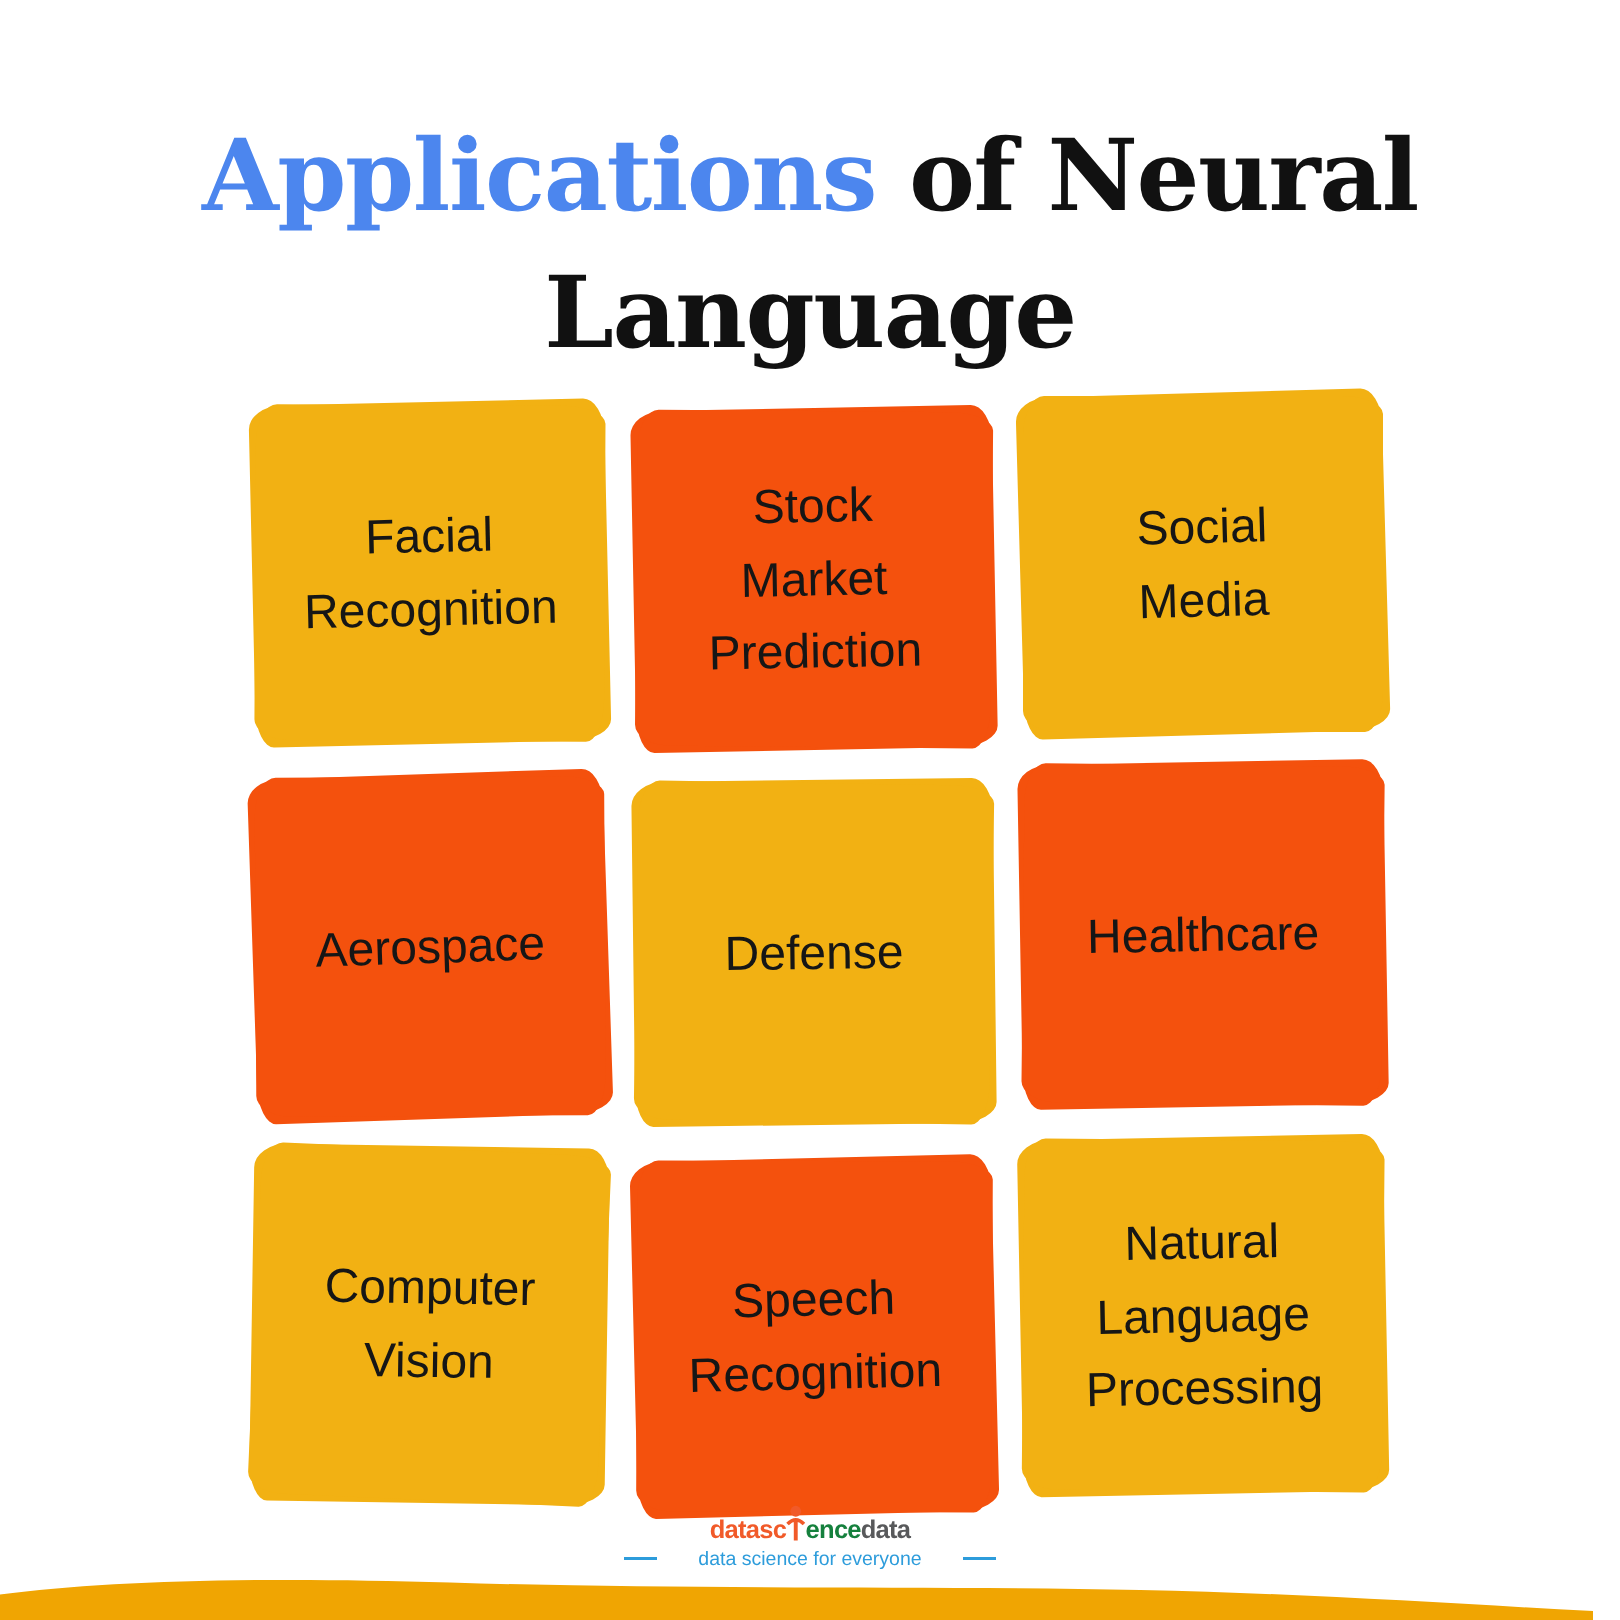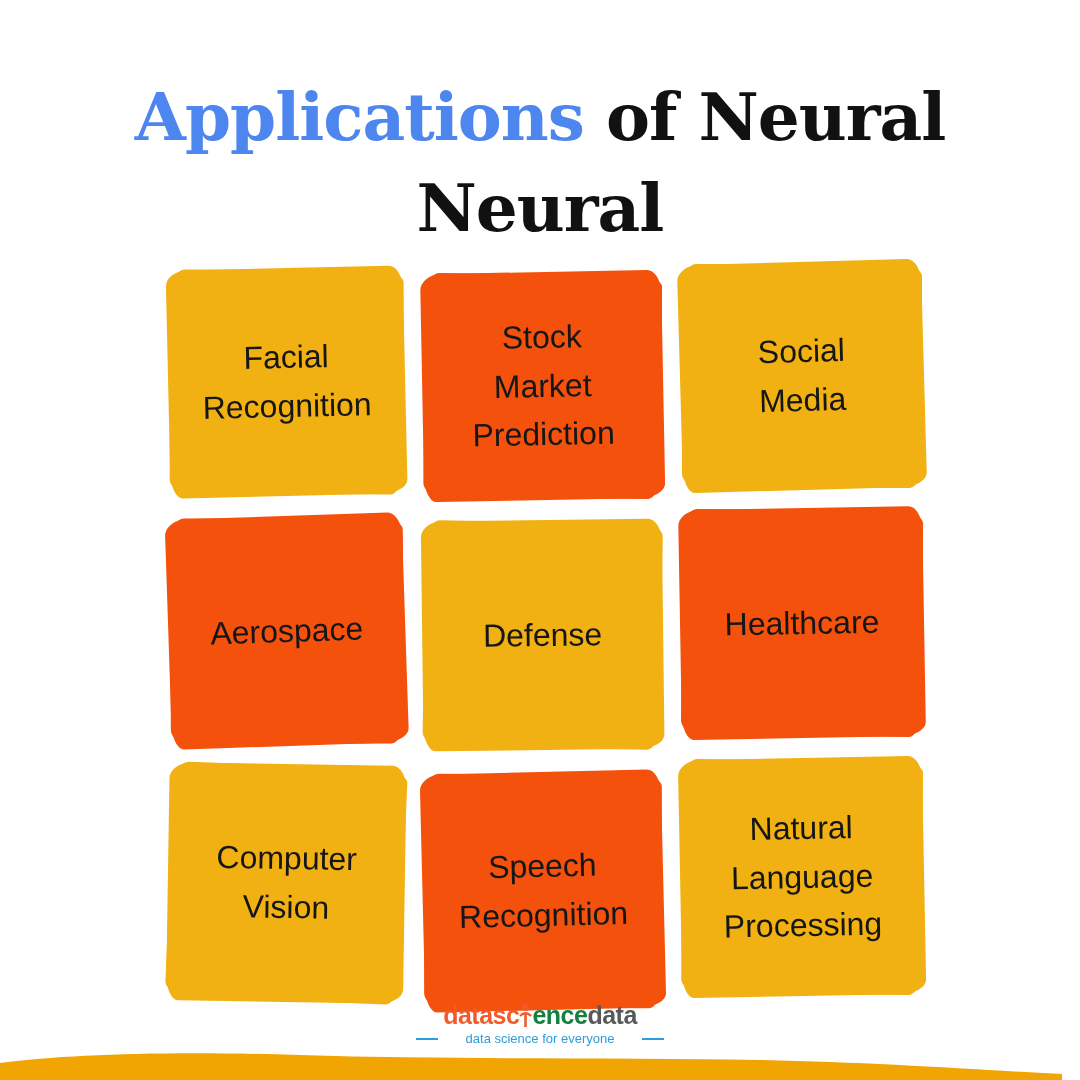--- a/index.html
+++ b/index.html
@@ -64,43 +64,43 @@
   .card:nth-child(8){ transform:rotate(-1.4deg) translateY(20px); }
   .card:nth-child(9){ transform:rotate(-1.1deg) translateY(6px); }
 
   
   .footer {
     position:absolute; left:0; bottom:34px; width:1080px;
     display:flex; flex-direction:column; align-items:center;
     gap:3px;
   }
   .logo-row {
-    display:flex; align-items:center;
-    font-size:25px; font-weight:700; letter-spacing:-0.5px;
+    display:flex; align-items:flex-end;
+    font-size:17px; font-weight:700; letter-spacing:-0.5px;
     line-height:1;
   }
   .person-slot {
     position:relative; display:inline-block;
     width:13px; height:25px; align-self:flex-end;
   }
   .tagline-row {
     display:flex; align-items:center; gap:28px;
     font-size:13px; font-weight:400;
   }
   .tagline-dash { display:inline-block; width:22px; height:0; border-top:2px solid #2d9cdb; }
 
   
   .wave { position:absolute; left:0; bottom:0; width:1080px; height:30px; display:block; }
 </style>
 </head>
 <body>
 
 <div class="page">
 
-  <h1 class="title"><span class="title-highlight" style="color: rgb(76, 134, 238);">Applications</span><span class="title-rest" style="color: rgb(17, 17, 17);"> of Neural</span><br><span class="title-rest" style="color: rgb(17, 17, 17);">Neural</span></h1>
+  <h1 class="title"><span class="title-highlight" style="color: rgb(76, 134, 238);">Applications</span><span class="title-rest" style="color: rgb(17, 17, 17);"> of Neural</span><br><span class="title-rest" style="color: rgb(17, 17, 17);">Language</span></h1>
 
   <div class="grid" id="card-grid">
       <div class="card" style="background: rgb(242, 177, 19);">
         <div class="card-label" style="color: rgb(22, 22, 22);">Facial Recognition</div>
       </div>
       <div class="card" style="background: rgb(244, 81, 13);">
         <div class="card-label" style="color: rgb(22, 22, 22);">Stock Market Prediction</div>
       </div>
       <div class="card" style="background: rgb(242, 177, 19);">
         <div class="card-label" style="color: rgb(22, 22, 22);">Social Media</div>

